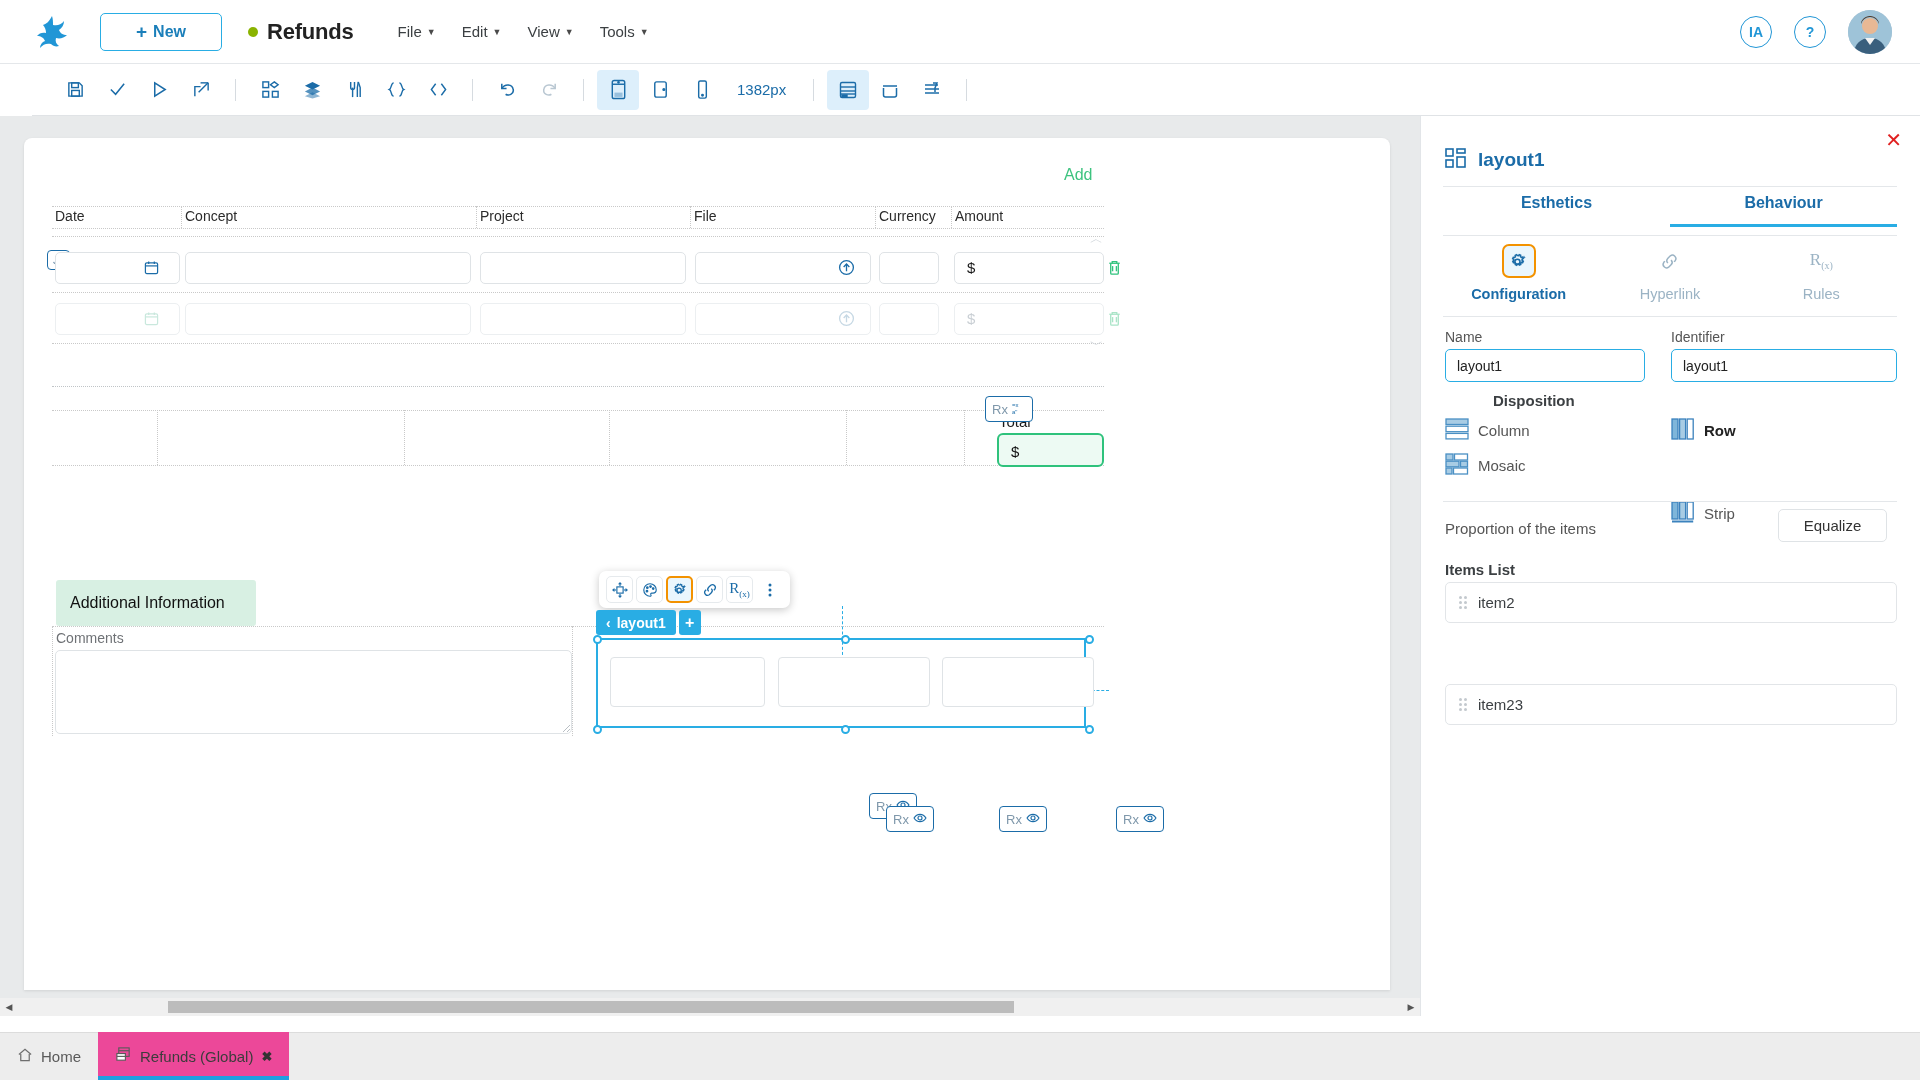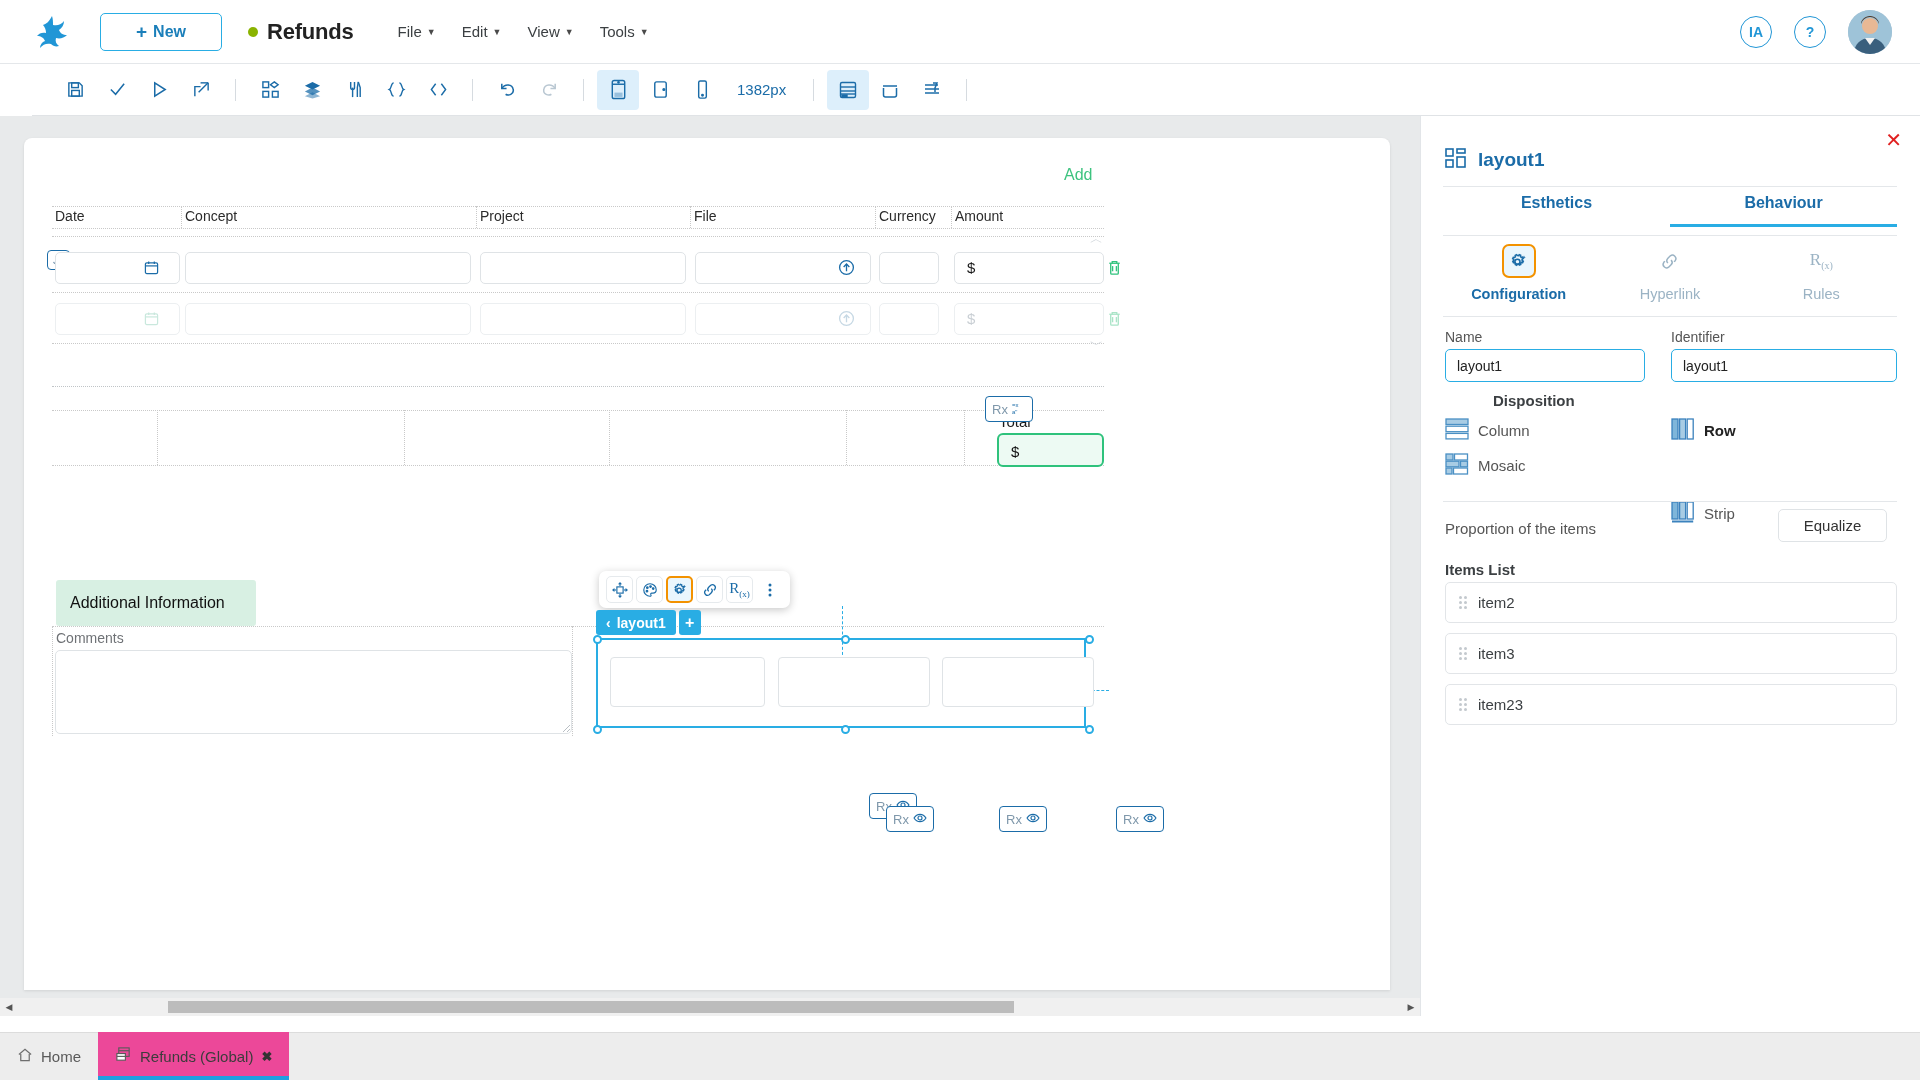--- a/index.html
+++ b/index.html
@@ -776,31 +776,20 @@
     <span class="grip">
         <i></i>
         <i></i>
         <i></i>
         <i></i>
         <i></i>
         <i></i>
       </span>
     <span>item2</span>
   </div>
-  <div class="item-row" style="left:24px; top:517px; width:452px; height:41px;">
-    <span class="grip">
-        <i></i>
-        <i></i>
-        <i></i>
-        <i></i>
-        <i></i>
-        <i></i>
-      </span>
-    <span>item3</span>
-  </div>
   <div class="item-row" style="left:24px; top:568px; width:452px; height:41px;">
     <span class="grip">
         <i></i>
         <i></i>
         <i></i>
         <i></i>
         <i></i>
         <i></i>
       </span>
     <span>item23</span>

